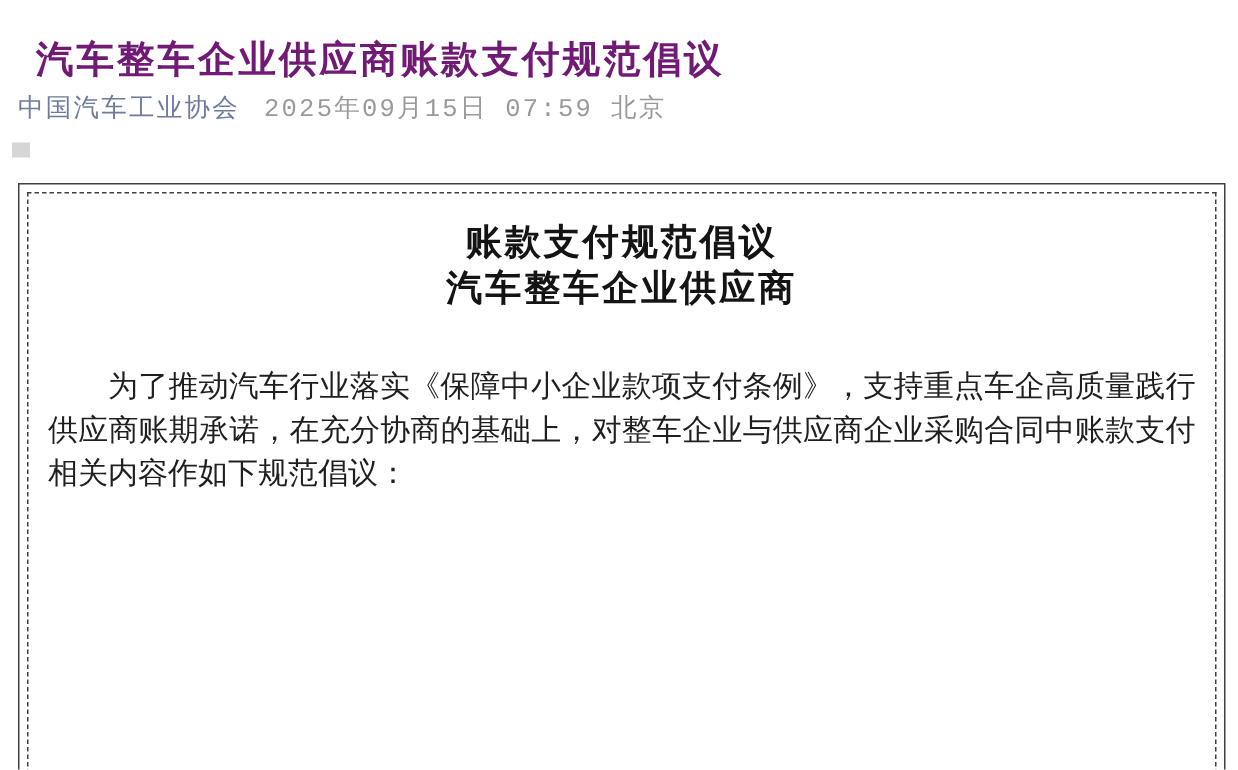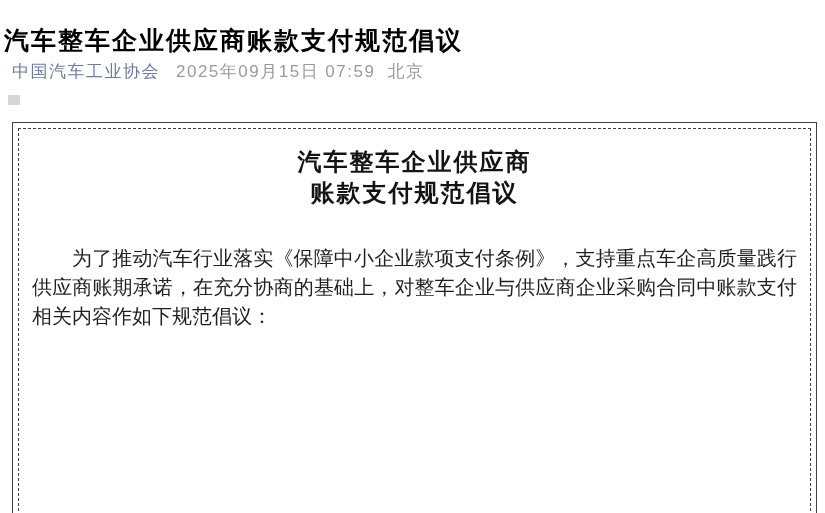--- a/index.html
+++ b/index.html
@@ -7,37 +7,38 @@
     margin: 0; padding: 0;
     width: 825px; height: 513px;
     background: #ffffff;
     overflow: hidden;
     font-family: "Liberation Sans", sans-serif;
   }
   .page { position: relative; width: 825px; height: 513px; background:#fff; }
 
   .article-title {
     position: absolute;
-    left: 4px; top: 8px;
+    left: 24px; top: 8px;
     width: 800px;
     font-size: 25px;
     line-height: 30px;
     font-weight: 700;
     letter-spacing: 2px;
-    color: #000000;
+    color: #701a75;
     white-space: nowrap;
   }
 
   .byline {
     position: absolute;
     left: 12px; top: 60px;
     width: 800px;
     font-size: 17px;
     letter-spacing: 1.5px;
     white-space: nowrap;
+    font-family: Liberation Mono, monospace;
   }
   .byline .account {
     color: #6e7b9d;
     margin-right: 16px;
     cursor: pointer;
     text-decoration: none;
   }
   .byline .meta { color: #9a9a9a; margin-right: 12px; }
   .byline .loc  { color: #9a9a9a; }
 
@@ -104,22 +105,22 @@
   <div class="byline">
     <a class="account">中国汽车工业协会</a><span class="meta">2025年09月15日 07:59</span><span class="loc">北京</span>
   </div>
 
   <div class="corner-artifact"></div>
 
   <div class="doc-box">
     <div class="doc-inner">
 
       <h2 class="doc-heading">
+        <div>账款支付规范倡议</div>
         <div>汽车整车企业供应商</div>
-        <div>账款支付规范倡议</div>
       </h2>
 
       <p class="doc-p p-intro">为了推动汽车行业落实《保障中小企业款项支付条例》，支持重点车企高质量践行供应商账期承诺，在充分协商的基础上，对整车企业与供应商企业采购合同中账款支付相关内容作如下规范倡议：</p>
 
 
 
     </div>
   </div>
 
 </div>

